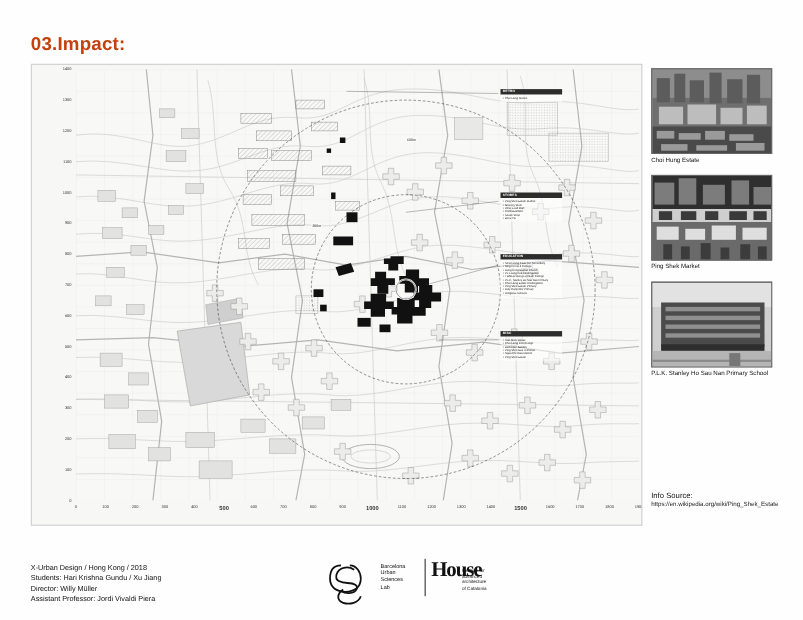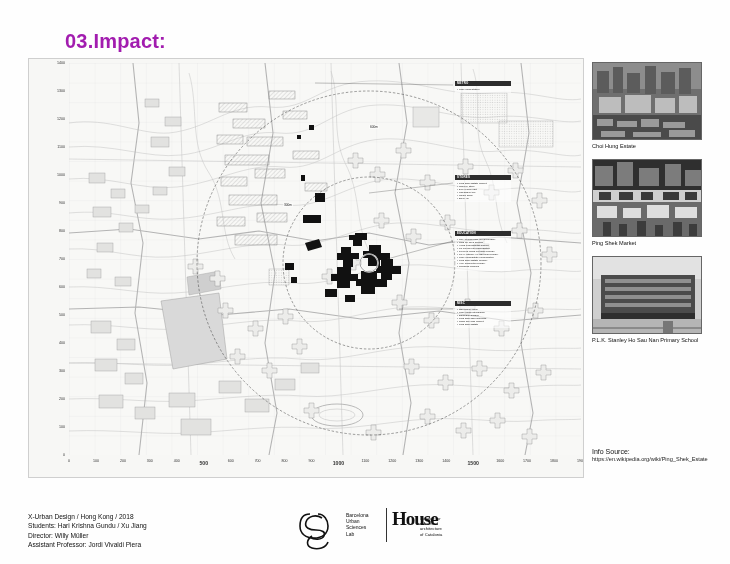--- a/index.html
+++ b/index.html
@@ -14,25 +14,24 @@
   #board {
     position: absolute;
     left: 0; top: 0;
     width: 730px; height: 564px;
     background: #fefefe;
   }
   
   .page-title {
     position: absolute;
     left: 28px; top: 30px;
-    font-size: 20px;
+    font-size: 17px;
     font-weight: bold;
-    color: #a21caf;
+    color: #c2410c;
     letter-spacing: 0.2px;
-    margin-left: 37px;
   }
 
   
   .map-panel {
     position: absolute;
     left: 28px; top: 58px;
     width: 556px; height: 420px;
     background: #f7f7f5;
     border: 0.6px solid #cfcfcf;
     overflow: hidden;

